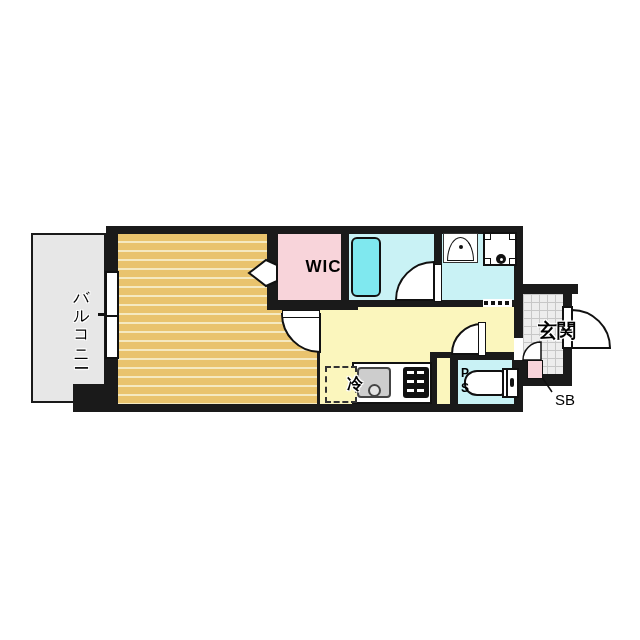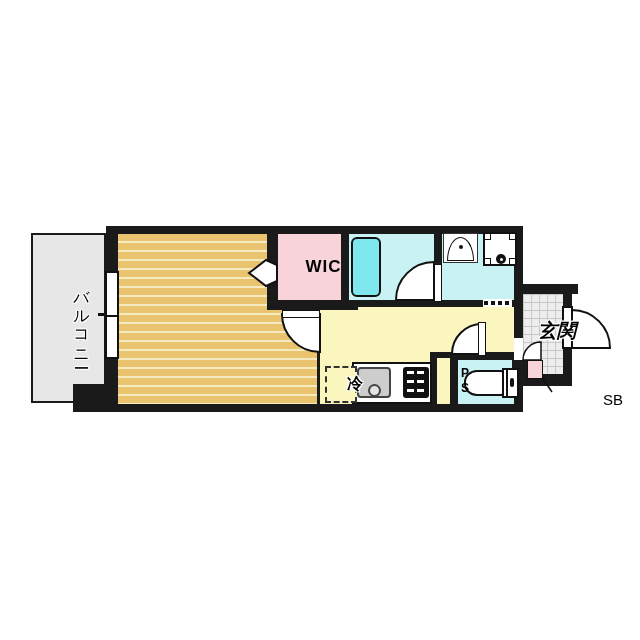--- a/index.html
+++ b/index.html
@@ -123,28 +123,28 @@
   <div class="abs lbl" style="left:325px;top:366px;width:31px;height:37px;background:#fbf6bd;border:2px dashed #333;">
     <span class="halo" style="font-size:16px;font-weight:bold;">冷</span>
   </div>
 
 
   <div class="abs lbl" style="left:278px;top:234px;width:63px;height:66px;">
     <span style="font-size:17px;font-weight:600;letter-spacing:1px;">WIC</span>
   </div>
 
   <div class="abs lbl" style="left:523px;top:294px;width:40px;height:74px;">
-    <span class="halo" style="font-size:19px;font-weight:bold;white-space:nowrap;font-style:italic;">玄関</span>
+    <span class="halo" style="font-size:19px;font-weight:bold;white-space:nowrap;">玄関</span>
   </div>
 
   <div class="abs lbl vtext" style="left:52px;top:240px;width:30px;height:160px;">
     <span class="halo" style="font-size:16px;letter-spacing:2px;">バルコニー</span>
   </div>
 
   <div class="abs lbl vtext" style="left:437px;top:358px;width:13px;height:46px;">
     <span style="font-size:12px;font-weight:bold;letter-spacing:1px;">PS</span>
   </div>
 
-  <div class="abs lbl" style="left:537px;top:390px;width:28px;height:18px;margin-left:48px;">
+  <div class="abs lbl" style="left:537px;top:390px;width:28px;height:18px;">
     <span style="font-size:15px;">SB</span>
   </div>
 
 </div>
 
 </body></html>

